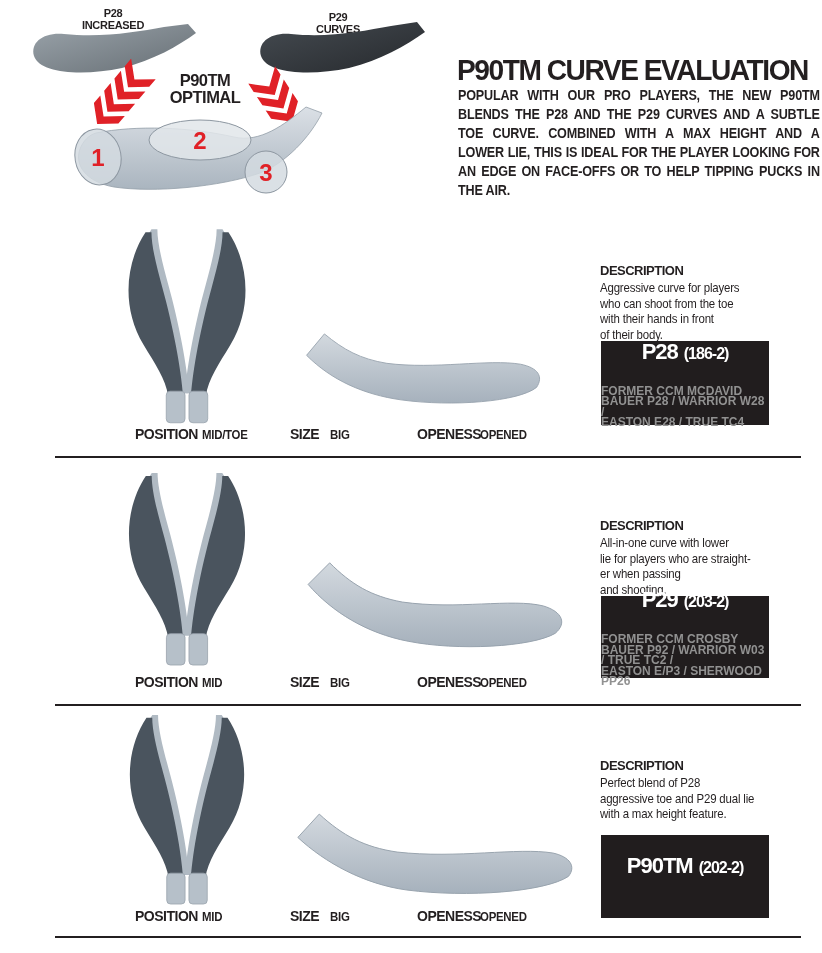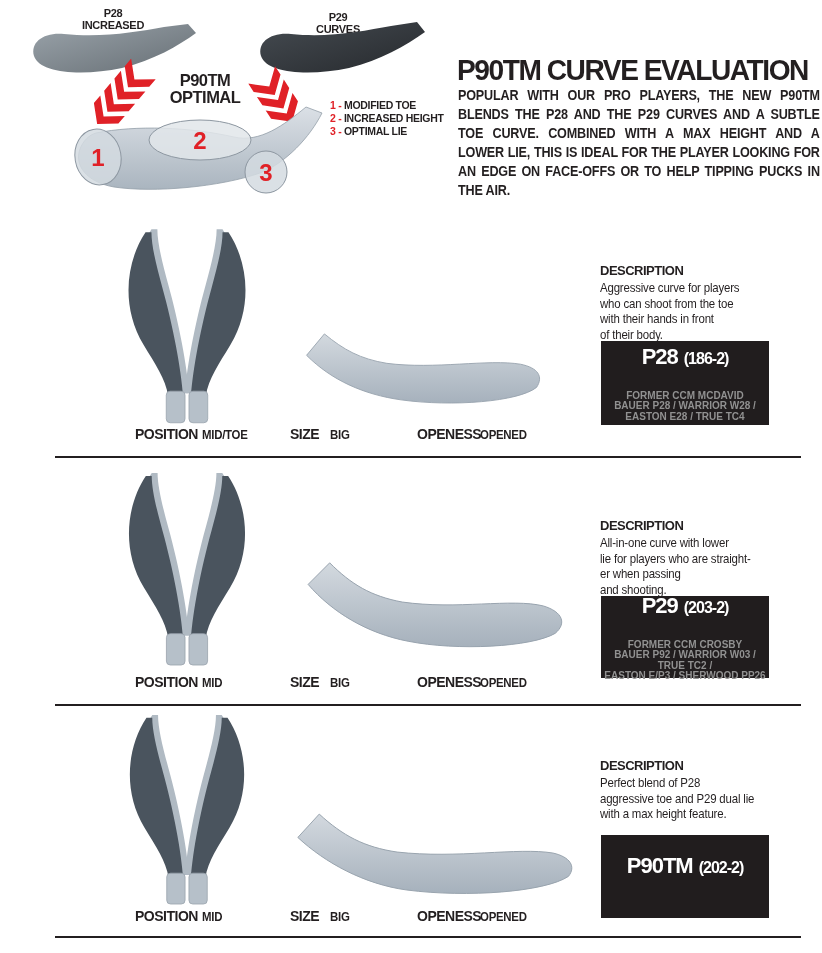--- a/index.html
+++ b/index.html
@@ -29,22 +29,22 @@
   .val{position:absolute;font-size:13px;letter-spacing:-.3px;white-space:nowrap;font-weight:bold;
        transform:scaleX(.88);transform-origin:left top;}
   .desc-h{position:absolute;left:600px;font-size:13px;font-weight:bold;letter-spacing:-.5px;}
   .desc-p{position:absolute;left:600px;width:200px;font-size:13px;line-height:15.5px;
           white-space:pre-line;letter-spacing:-.2px;transform:scaleX(.88);transform-origin:left top;}
   .badge{position:absolute;left:601px;width:168px;background:#211d1e;color:#fff;
          display:flex;flex-direction:column;align-items:center;justify-content:center;}
   .badge-title{display:flex;align-items:baseline;gap:6px;white-space:nowrap;}
   .badge-model{font-size:22px;font-weight:bold;letter-spacing:-1px;}
   .badge-code{font-size:16px;font-weight:bold;letter-spacing:-1px;}
-  .badge-sub{font-size:10px;font-weight:bold;color:#919191;line-height:10.5px;
-             text-align:center;white-space:pre-line;margin-top:21px;letter-spacing:0;}
+  .badge-sub{font-size:12px;font-weight:bold;color:#919191;line-height:10.5px;
+             text-align:left;white-space:pre-line;margin-top:21px;letter-spacing:0;}
   svg{display:block;}
   svg text{font-family:"Liberation Sans",sans-serif;}
 </style>
 </head>
 <body>
 
 <div class="page">
 
   <div class="diag-lab" style="left:58px;top:8px;width:110px;">
     <div>P28</div>
@@ -89,25 +89,20 @@
     </g>
   </svg>
   <svg class="chev-right" width="34" height="60" viewBox="0 0 34 60">
     <g fill="#e02127">
       <path d="M1,0 L17,14 L33,0 L33,10 L17,24 L1,10 Z"></path>
       <path d="M1,16 L17,30 L33,16 L33,26 L17,40 L1,26 Z"></path>
       <path d="M1,32 L17,46 L33,32 L33,42 L17,56 L1,42 Z"></path>
     </g>
   </svg>
 
-  <div class="legend">
-    <div><span class="num">1 -</span> <span>MODIFIED TOE</span></div>
-    <div><span class="num">2 -</span> <span>INCREASED HEIGHT</span></div>
-    <div><span class="num">3 -</span> <span>OPTIMAL LIE</span></div>
-  </div>
 
   <svg class="abs" style="left:70px;top:103px;" width="258" height="97" viewBox="0 0 258 97">
     <defs>
         <linearGradient id="tgh" x1="0" y1="0" x2="0" y2="1">
       <stop offset="0" stop-color="#dbe0e6"></stop>
           <stop offset="1" stop-color="#aab5bf"></stop>
     </linearGradient>
       </defs>
     <path d="M26,30 C66,22 120,24 164,34 C190,40 214,22 236,4 L252,10 C240,34 216,60 190,70 C150,84 84,90 44,84 C16,79 4,62 10,46 C13,38 19,32 26,30 Z" fill="url(#tgh)" stroke="#939ea8" stroke-width="0.8"></path>
     <ellipse cx="28" cy="54" rx="23" ry="28" fill="#d4dae0" fill-opacity="0.85" stroke="#8d97a1" transform="rotate(-10 28 54)"></ellipse>

